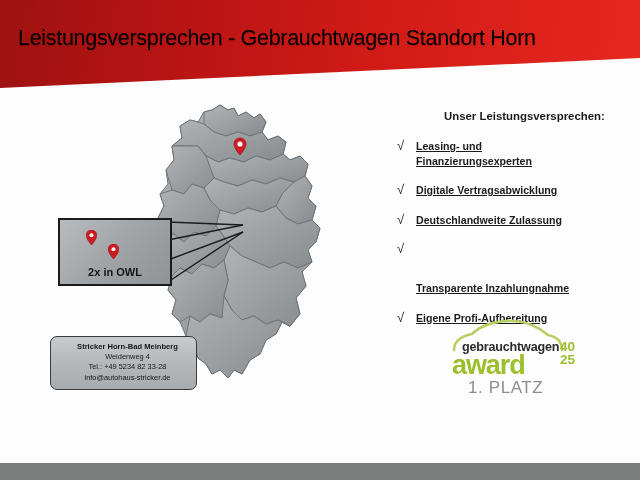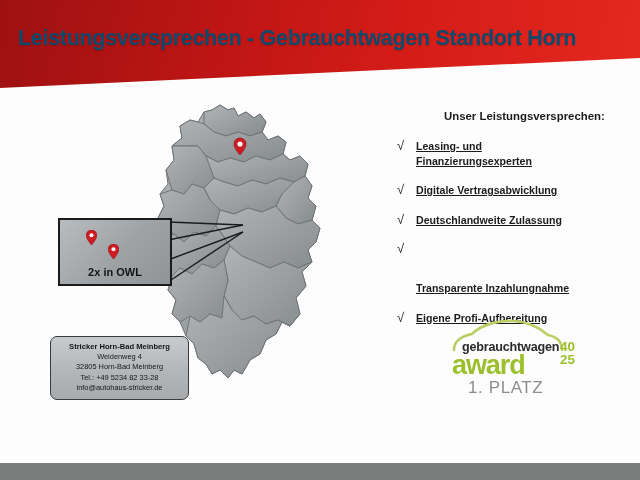--- a/index.html
+++ b/index.html
@@ -13,21 +13,21 @@
 
   
   .header-wrap{position:absolute;left:0;top:0;width:640px;height:92px;overflow:hidden;}
   .header-bg{
     position:absolute;left:0;top:0;width:640px;height:92px;
     background:linear-gradient(100deg,#9e1111 0%,#b81414 28%,#d41c17 62%,#e52820 100%);
     clip-path:polygon(0 0, 640px 0, 640px 58px, 0 88px);
   }
   .header-title{
     position:absolute;left:18px;top:26px;
-    font-size:21.5px;font-weight:bold;color:#0c4a6e;
+    font-size:21.5px;font-weight:normal;color:#000000;
     letter-spacing:-0.3px;white-space:nowrap;
     text-shadow:0 1px 1px rgba(0,0,0,.18);
   }
 
   
   .map-area{position:absolute;left:0;top:92px;width:380px;height:318px;}
   .germany-svg{position:absolute;left:150px;top:10px;}
 
   
   .owl-box{
@@ -44,21 +44,21 @@
   .pin svg{display:block;}
 
   
   .connector{position:absolute;left:0;top:0;width:380px;height:318px;pointer-events:none;z-index:4;}
 
   
   .contact-box{
     position:absolute;left:50px;top:244px;width:131px;
     background:linear-gradient(180deg,#c8cbcd 0%,#b4b8bb 50%,#a7abae 100%);
     border:1.5px solid #3a3a3a;border-radius:7px;
-    padding:5px 3px 6px 3px;text-align:center;z-index:6;
+    padding:5px 3px 6px 11px;text-align:center;z-index:6;
   }
   .contact-box .ln{font-size:7.4px;color:#151515;line-height:10.2px;white-space:nowrap;}
   .contact-box .ln.bold{font-weight:bold;font-size:7.6px;}
 
   
   .promises{position:absolute;left:397px;top:110px;width:235px;}
   .promises-head{font-size:11.4px;font-weight:bold;color:#1b1b1b;margin-bottom:17px;margin-left:47px;}
   .p-item{display:flex;align-items:flex-start;margin-bottom:15px;}
   .p-check{
     width:19px;flex:0 0 19px;font-size:13px;color:#1b1b1b;
@@ -151,21 +151,20 @@
           <path d="M6,0 C9.6,0 12,2.6 12,6 C12,10.5 6,17 6,17 C6,17 0,10.5 0,6 C0,2.6 2.4,0 6,0 Z" fill="#cf1c22" stroke="#8d0f14" stroke-width=".6"></path>
           <circle cx="6" cy="6" r="2.3" fill="#ffffff"></circle>
         </svg>
       </div>
       <div class="owl-label">2x in OWL</div>
     </div>
 
     <div class="contact-box">
       <div class="ln bold">Stricker Horn-Bad Meinberg</div>
       <div class="ln">Weidenweg 4</div>
-      <div class="ln">32805 Horn-Bad Meinberg</div>
       <div class="ln">Tel.: +49 5234 82 33-28</div>
       <div class="ln">info@autohaus-stricker.de</div>
     </div>
   </div>
 
   <div class="promises">
     <div class="promises-head">Unser Leistungsversprechen:</div>
 
     <div class="p-item">
       <div class="p-check">√</div>

